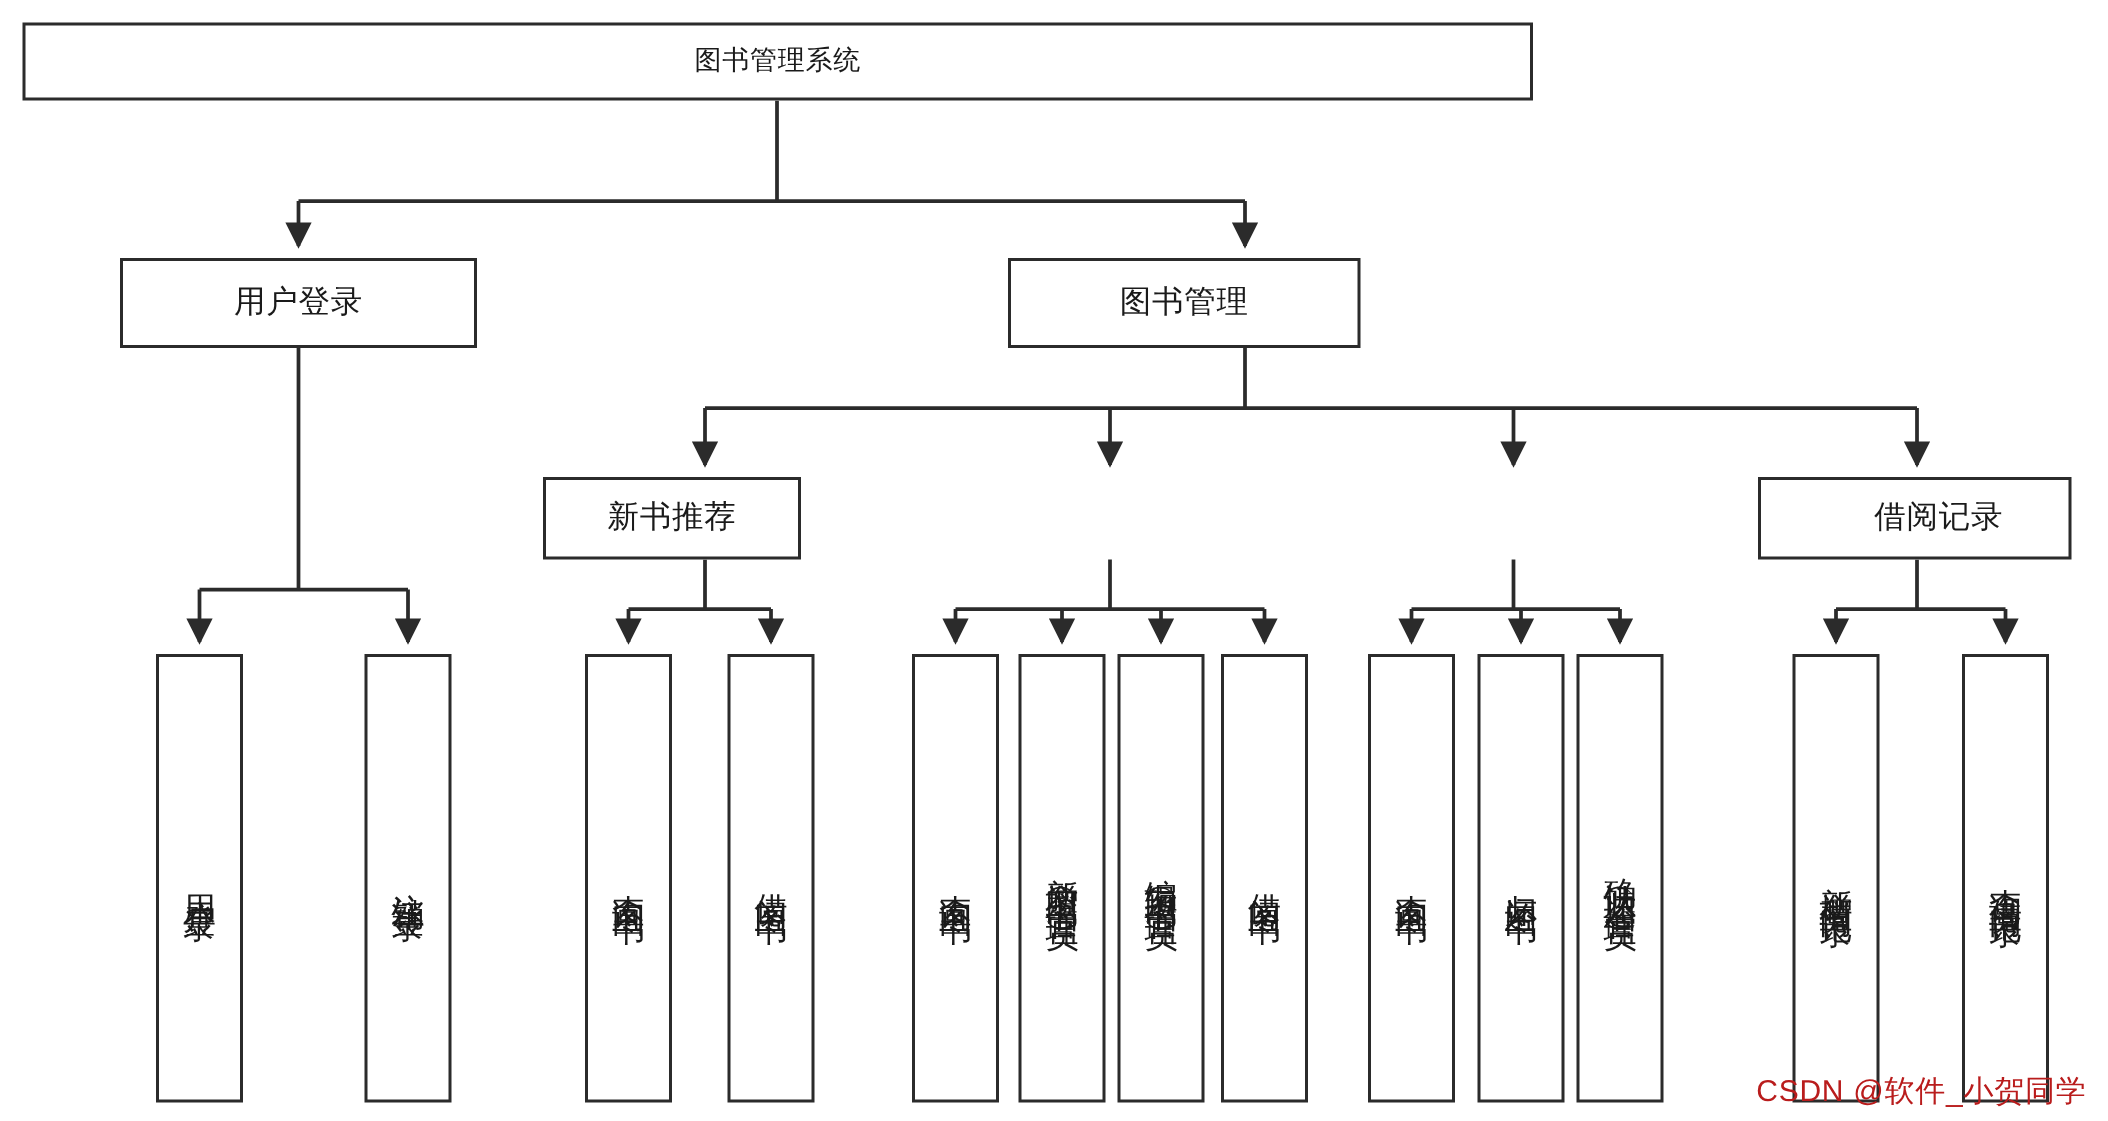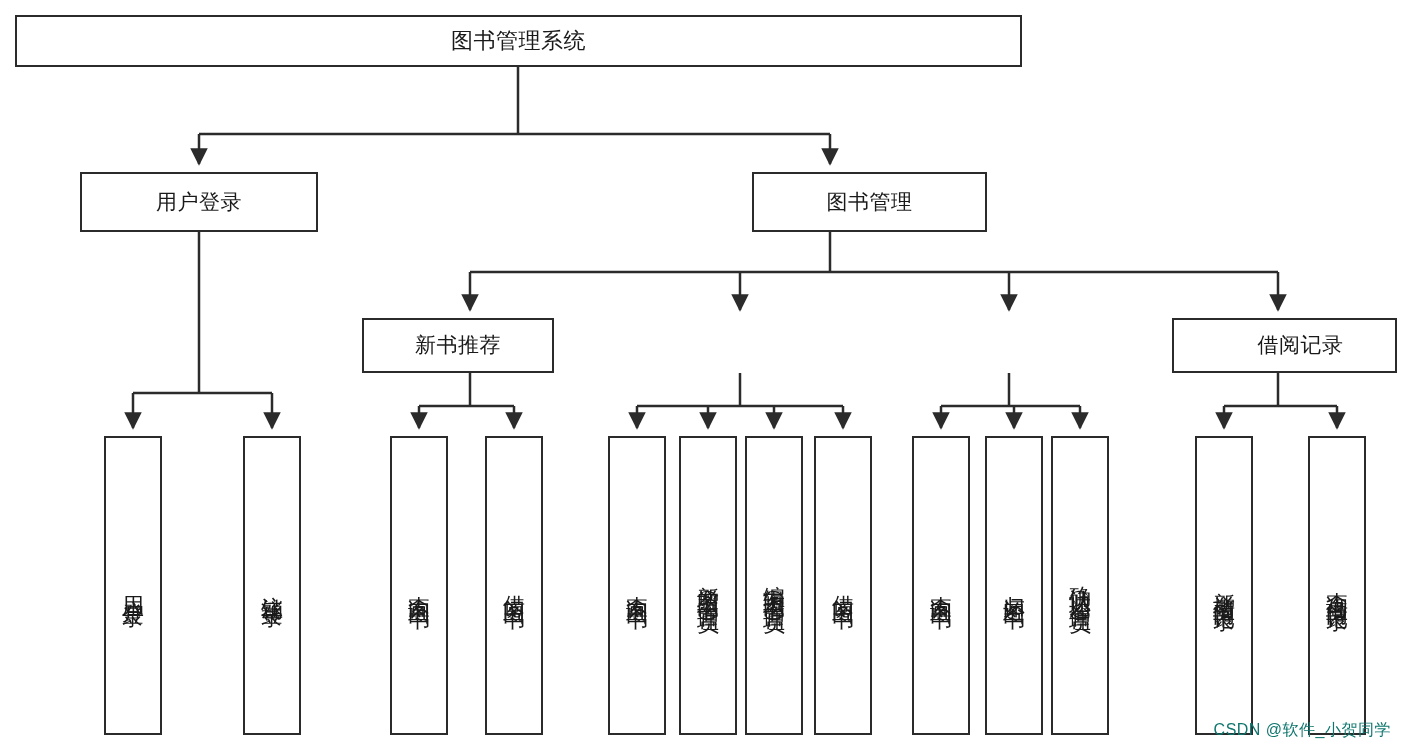--- a/index.html
+++ b/index.html
@@ -49,28 +49,28 @@
     justify-content: center;
   }
   .node.vert .label {
     writing-mode: vertical-rl;
     text-orientation: upright;
     font-size: 22px;
     letter-spacing: 4px;
     line-height: 1.0;
   }
   .node.title .label {
-    font-size: 22px;
+    font-size: 18px;
   }
   #watermark {
     position: absolute;
     right: 14px;
     bottom: 6px;
-    font-size: 16px;
-    color: #0f766e;
+    font-size: 20px;
+    color: #b91c1c;
     letter-spacing: 0.5px;
     white-space: pre;
     pointer-events: none;
     margin-top: 24px;
   }
 </style>
 </head>
 <body>
 
 <div id="canvas">
@@ -126,31 +126,31 @@
   </svg>
 
   <div class="node horiz title" style="left:15px; top:15px; width:1007px; height:52px;">
     <span class="label">图书管理系统</span>
   </div>
 
   <div class="node horiz" style="left:80px; top:172px; width:238px; height:60px;">
     <span class="label">用户登录</span>
   </div>
 
-  <div class="node horiz" style="left:752px; top:172px; width:235px; height:60px;">
+  <div class="node horiz" style="left:672px; top:172px; width:235px; height:60px;">
     <span class="label">图书管理</span>
   </div>
 
-  <div class="node horiz" style="left:362px; top:318px; width:192px; height:55px;">
+  <div class="node horiz" style="left:362px; top:318px; width:172px; height:55px;">
     <span class="label">新书推荐</span>
   </div>
 
 
 
-  <div class="node horiz" style="left:1172px; top:318px; width:225px; height:55px;padding-left:32px;">
+  <div class="node horiz" style="left:1172px; top:318px; width:209px; height:55px;padding-left:32px;">
     <span class="label">借阅记录</span>
   </div>
 
   <div class="node vert" style="left:104px; top:436px; width:58px; height:299px;">
     <span class="label">用户登录</span>
   </div>
 
   <div class="node vert" style="left:243px; top:436px; width:58px; height:299px;">
     <span class="label">注销登录</span>
   </div>

